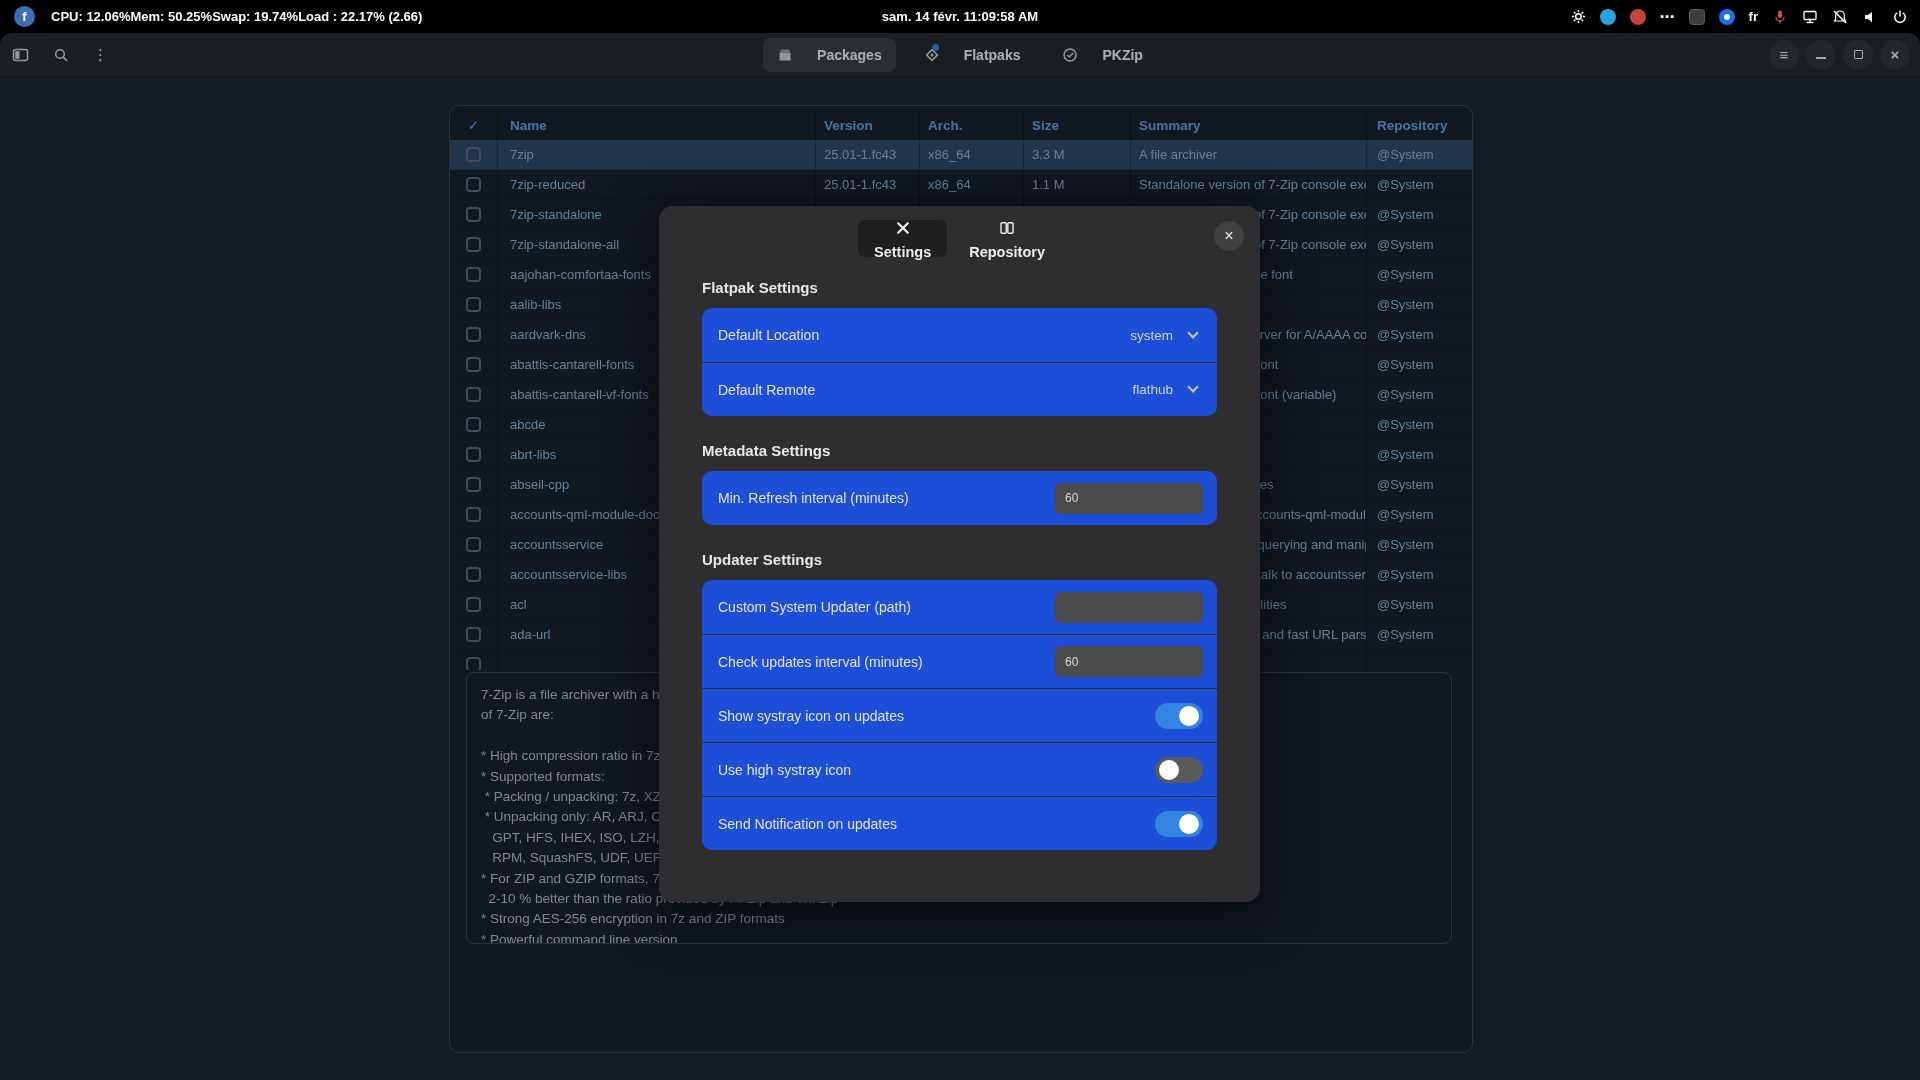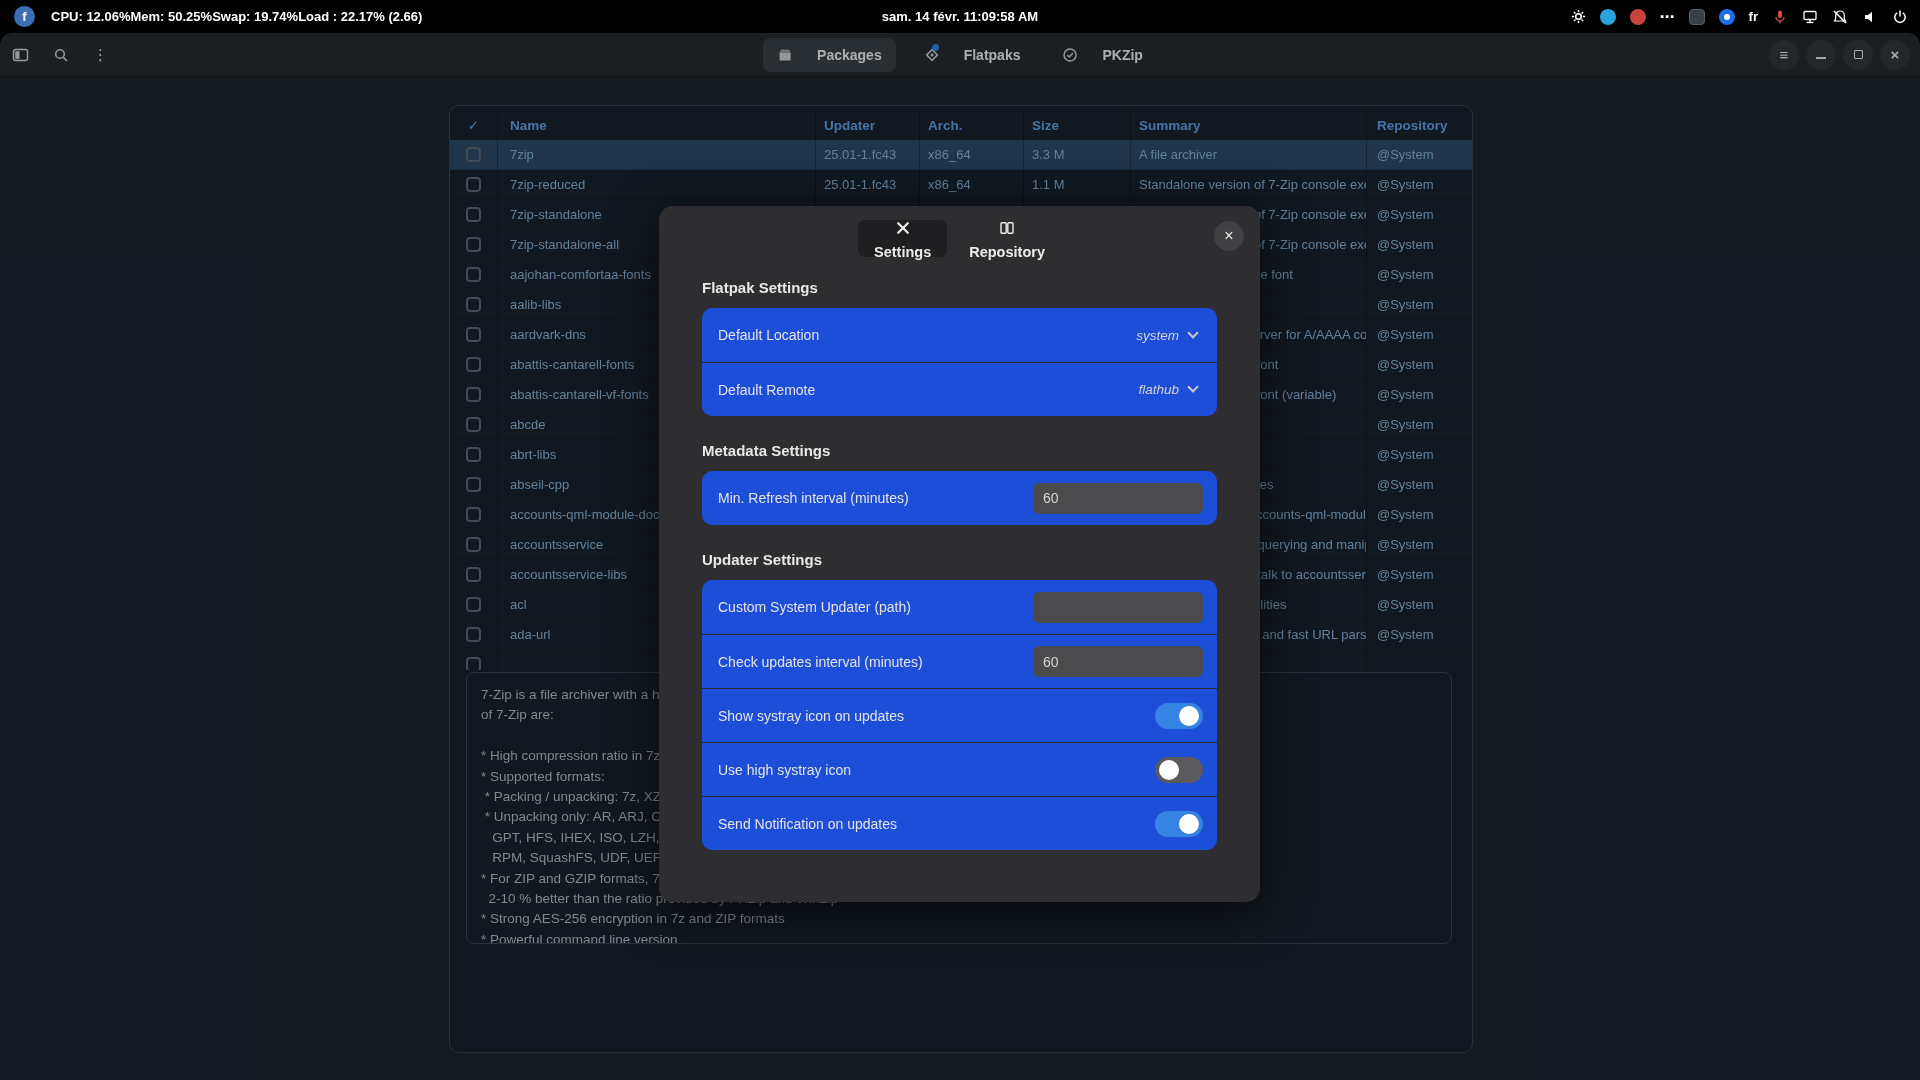--- a/index.html
+++ b/index.html
@@ -76,26 +76,26 @@
     color:#ededed; font-size:14.5px; font-weight:bold;flex-direction:column; }
   .dlg-tab.active { background:#1f1f21; }
   .dlg-close { position:absolute; right:16px; top:15px; width:30px; height:30px; border-radius:50%;
     background:#414144; color:#ececec; display:grid; place-items:center; font-size:16px; }
   .sec-title { margin-top:26px; margin-bottom:12px; color:#e8e8e8; font-weight:bold; font-size:15px; }
   .sec-title:first-of-type { margin-top:22px; }
   .card { background:#1d4ed8; border-radius:10px; overflow:hidden; }
   .srow { height:54px; display:flex; align-items:center; justify-content:space-between; padding:0 14px 0 16px; }
   .srow + .srow { border-top:1px solid #2c2c2e; }
   .slabel { color:#e4e4e4; font-size:14px; }
-  .dropdown { display:flex; align-items:center; gap:10px; padding-right:6px;font-style:italic; }
+  .dropdown { display:flex; align-items:center; gap:16px; padding-right:6px; }
   .ddval { color:#d2d2d2; font-size:13.5px; }
   .chev { width:8px; height:8px; border-right:2px solid #c8c8c8; border-bottom:2px solid #c8c8c8;
     transform:rotate(45deg); margin-top:-5px; }
-  .tinput { width:170px; height:31px; background:#4b4b4e; border:none; border-radius:6px; color:#d5d5d5;
-    font-size:14px; padding:0 10px; font-family:inherit; outline:none; }
+  .tinput { width:148px; height:31px; background:#4b4b4e; border:none; border-radius:6px; color:#d5d5d5;
+    font-size:12px; padding:0 10px; font-family:inherit; outline:none; }
   .toggle { width:48px; height:26px; border-radius:13px; background:#5a5a5d; position:relative; }
   .toggle.on { background:#3584e4; }
   .knob { position:absolute; top:3px; left:4px; width:20px; height:20px; border-radius:50%; background:#fff; }
   .toggle.on .knob { left:auto; right:4px; }
   svg { display:block; }
 </style>
 </head>
 <body>
 
 <div class="topbar">
@@ -225,21 +225,21 @@
   </div>
 </div>
 
 <div class="window-content">
   <div class="frame">
     <div class="thead">
       <div class="cell c-check">
           <span>✓</span>
         </div>
       <div class="cell c-name">Name</div>
-      <div class="cell c-version">Updater</div>
+      <div class="cell c-version">Version</div>
       <div class="cell c-arch">Arch.</div>
       <div class="cell c-size">Size</div>
       <div class="cell c-summary">Summary</div>
       <div class="cell c-repo">Repository</div>
     </div>
     <div class="tbody" id="rows">
         <div class="trow selected">
           <div class="cell c-check">
             <span class="checkbox"></span>
           </div>

